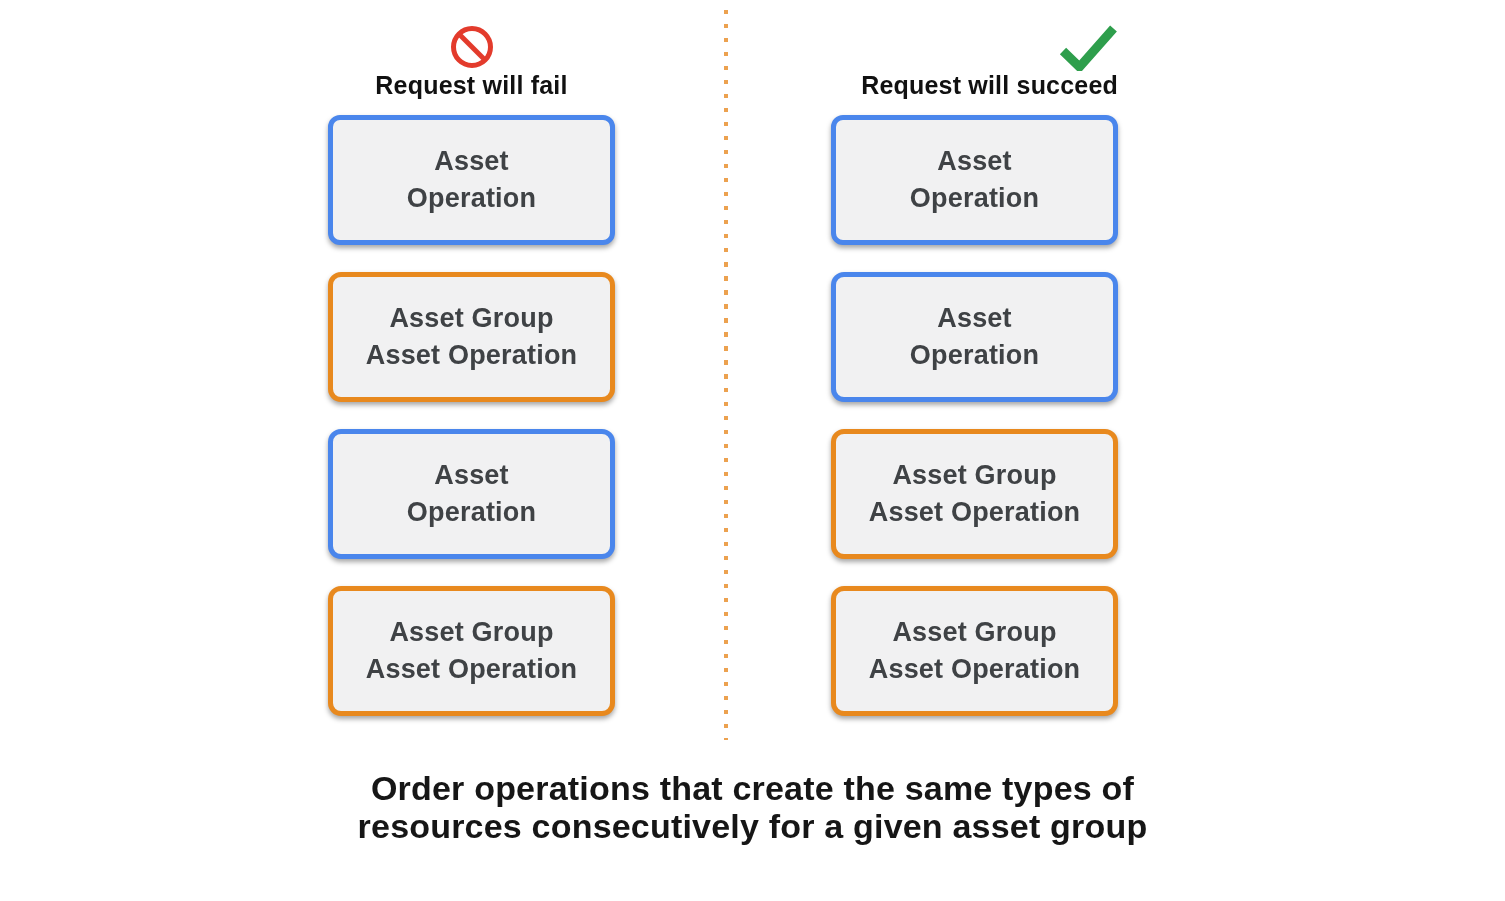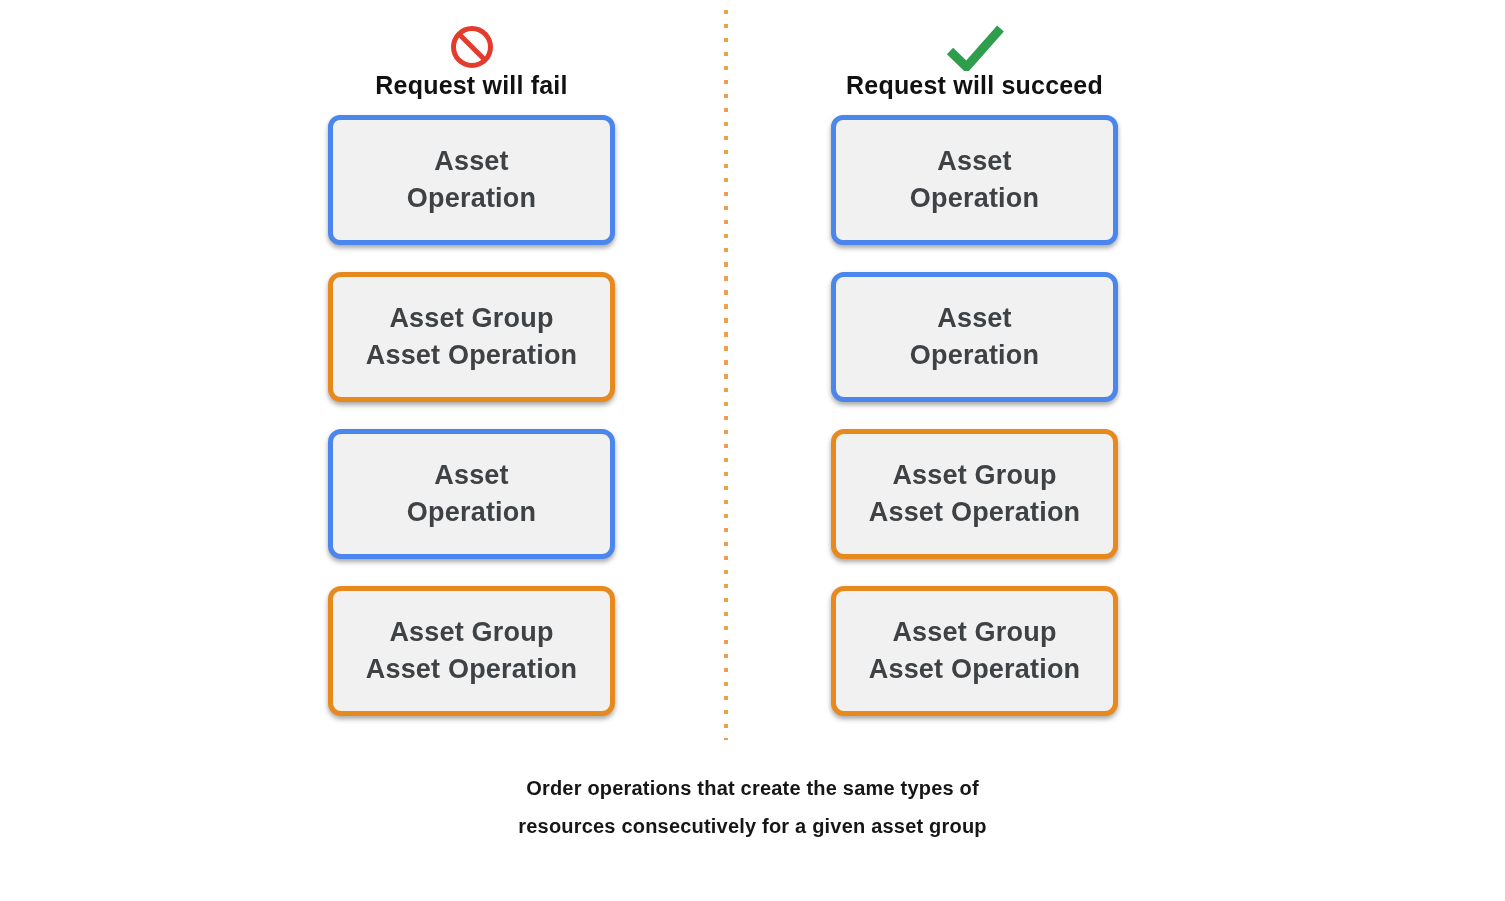--- a/index.html
+++ b/index.html
@@ -16,21 +16,21 @@
     overflow: hidden;
   }
   .column {
     position: absolute;
     top: 24px;
     display: flex;
     flex-direction: column;
     align-items: center;
   }
   .column-fail    { left: 328px; width: 287px; }
-  .column-succeed { left: 831px; width: 287px; }
+  .column-succeed { left: 831px; width: 287px; align-items: flex-end; }
   .icon-wrap {
     height: 46px;
     display: flex;
     align-items: center;
     justify-content: center;
   }
   .col-header {
     font-size: 25px;
     font-weight: 700;
     line-height: 30px;
@@ -75,21 +75,21 @@
       #ECA14F 0px, #ECA14F 4.5px,
       transparent 4.5px, transparent 14px
     );
   }
   .caption {
     position: absolute;
     left: 0;
     top: 769px;
     width: 100%;
     text-align: center;
-    font-size: 20px;
+    font-size: 34px;
     font-weight: 700;
     line-height: 38px;
     color: #161616;
     white-space: pre-line;
     letter-spacing: 0.2px;
   }
 </style>
 </head>
 <body>
 

